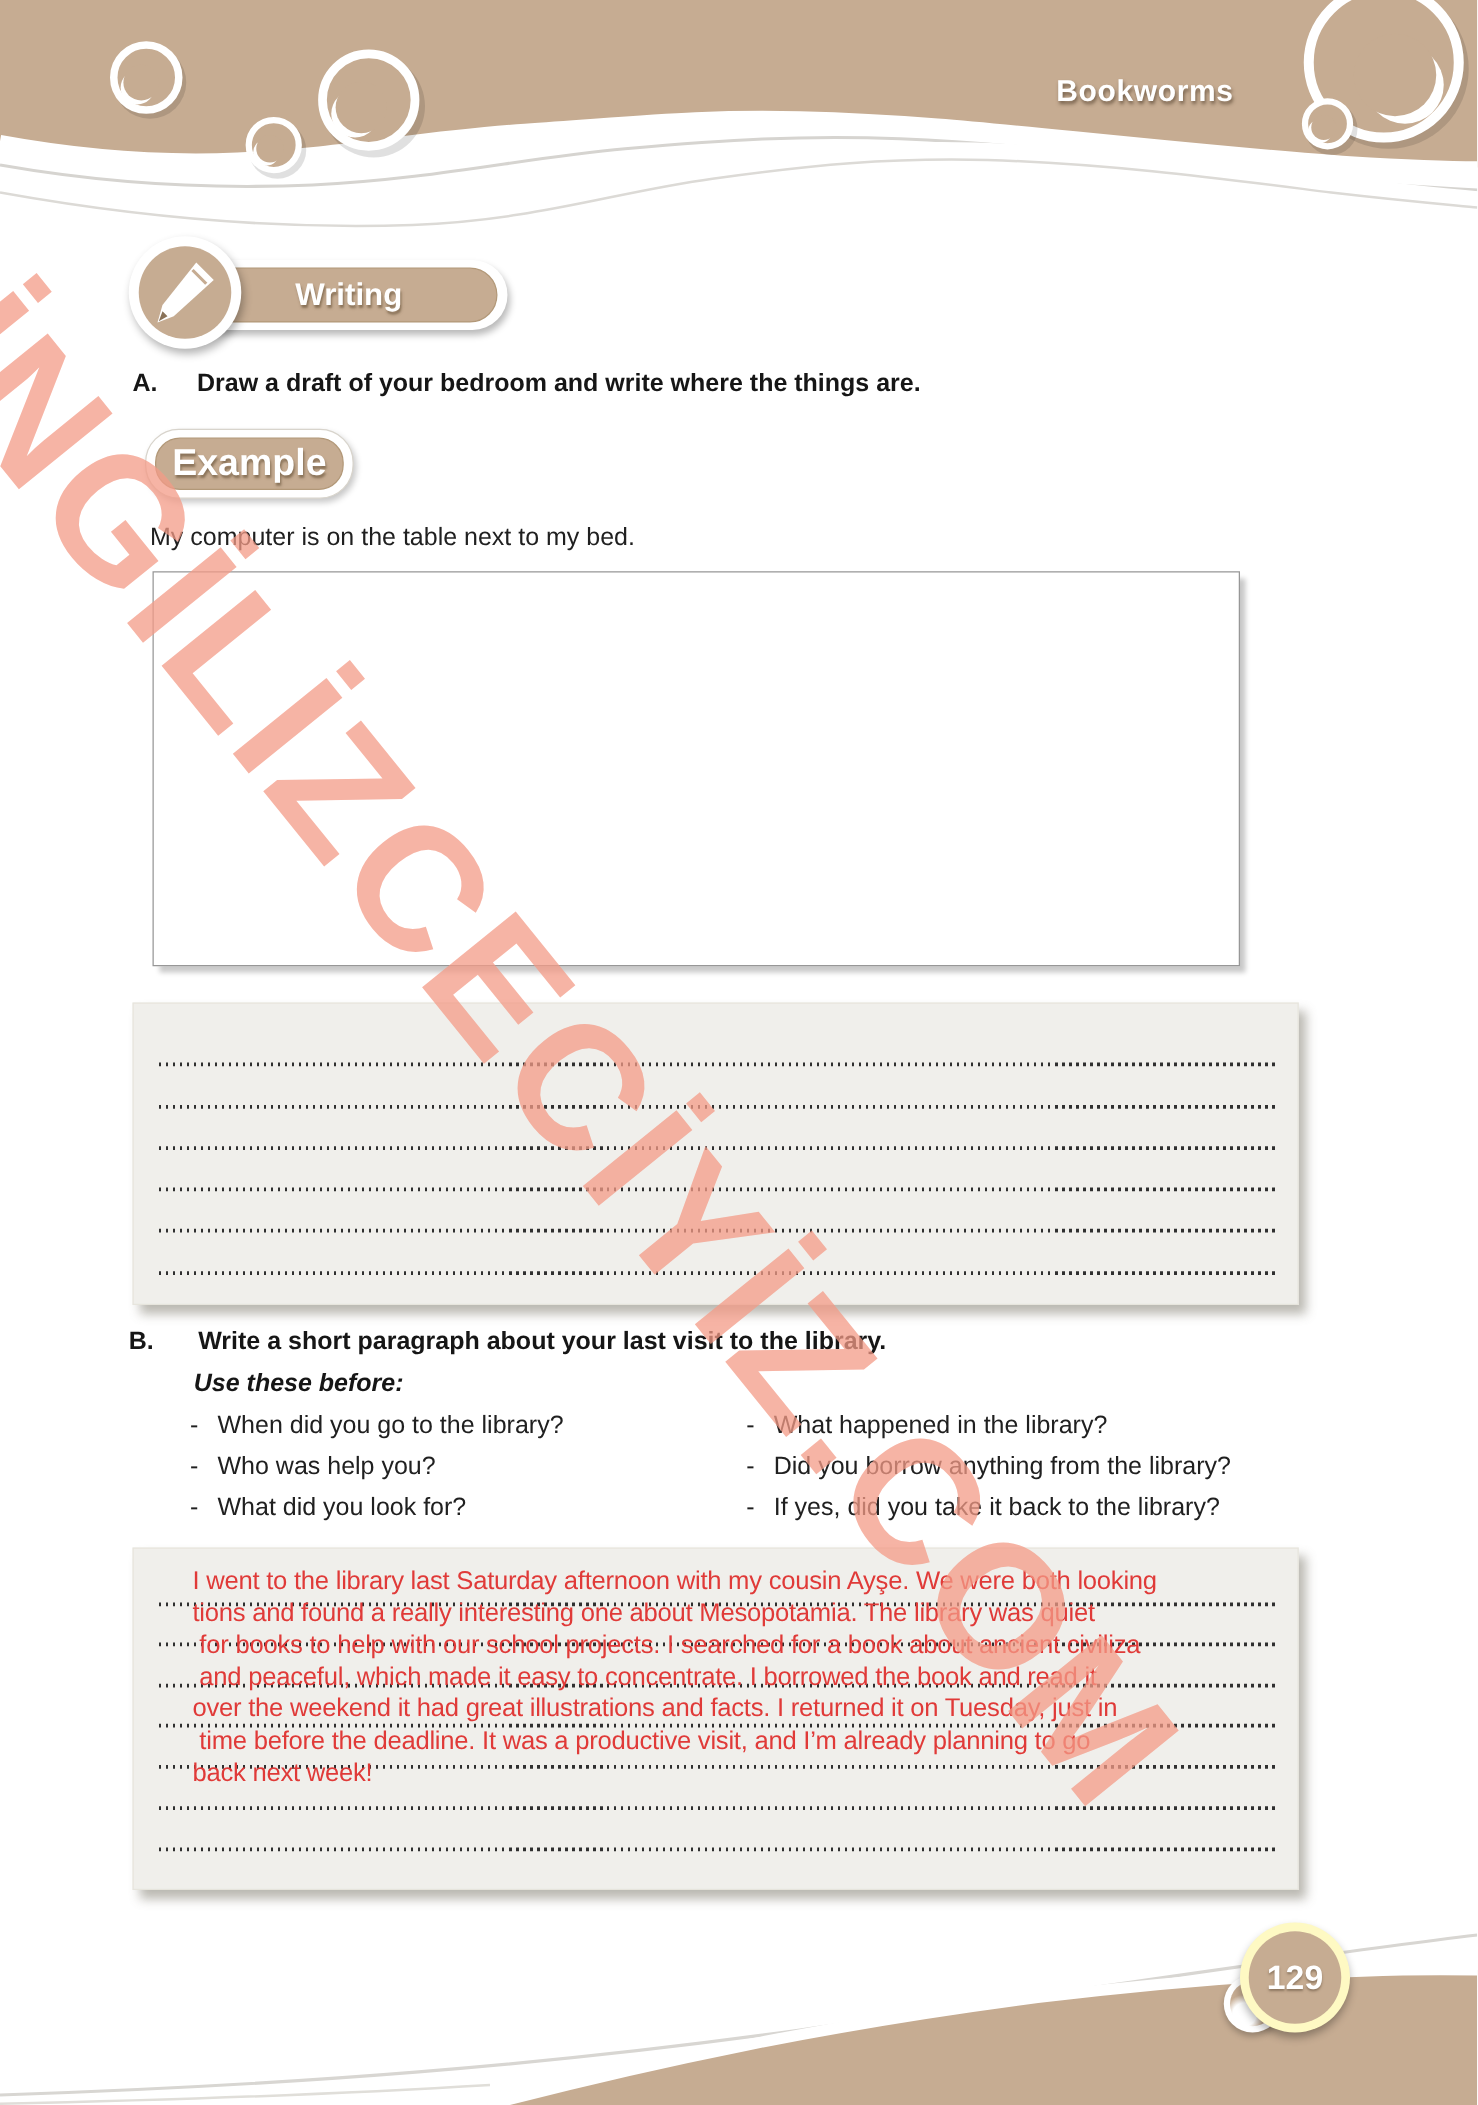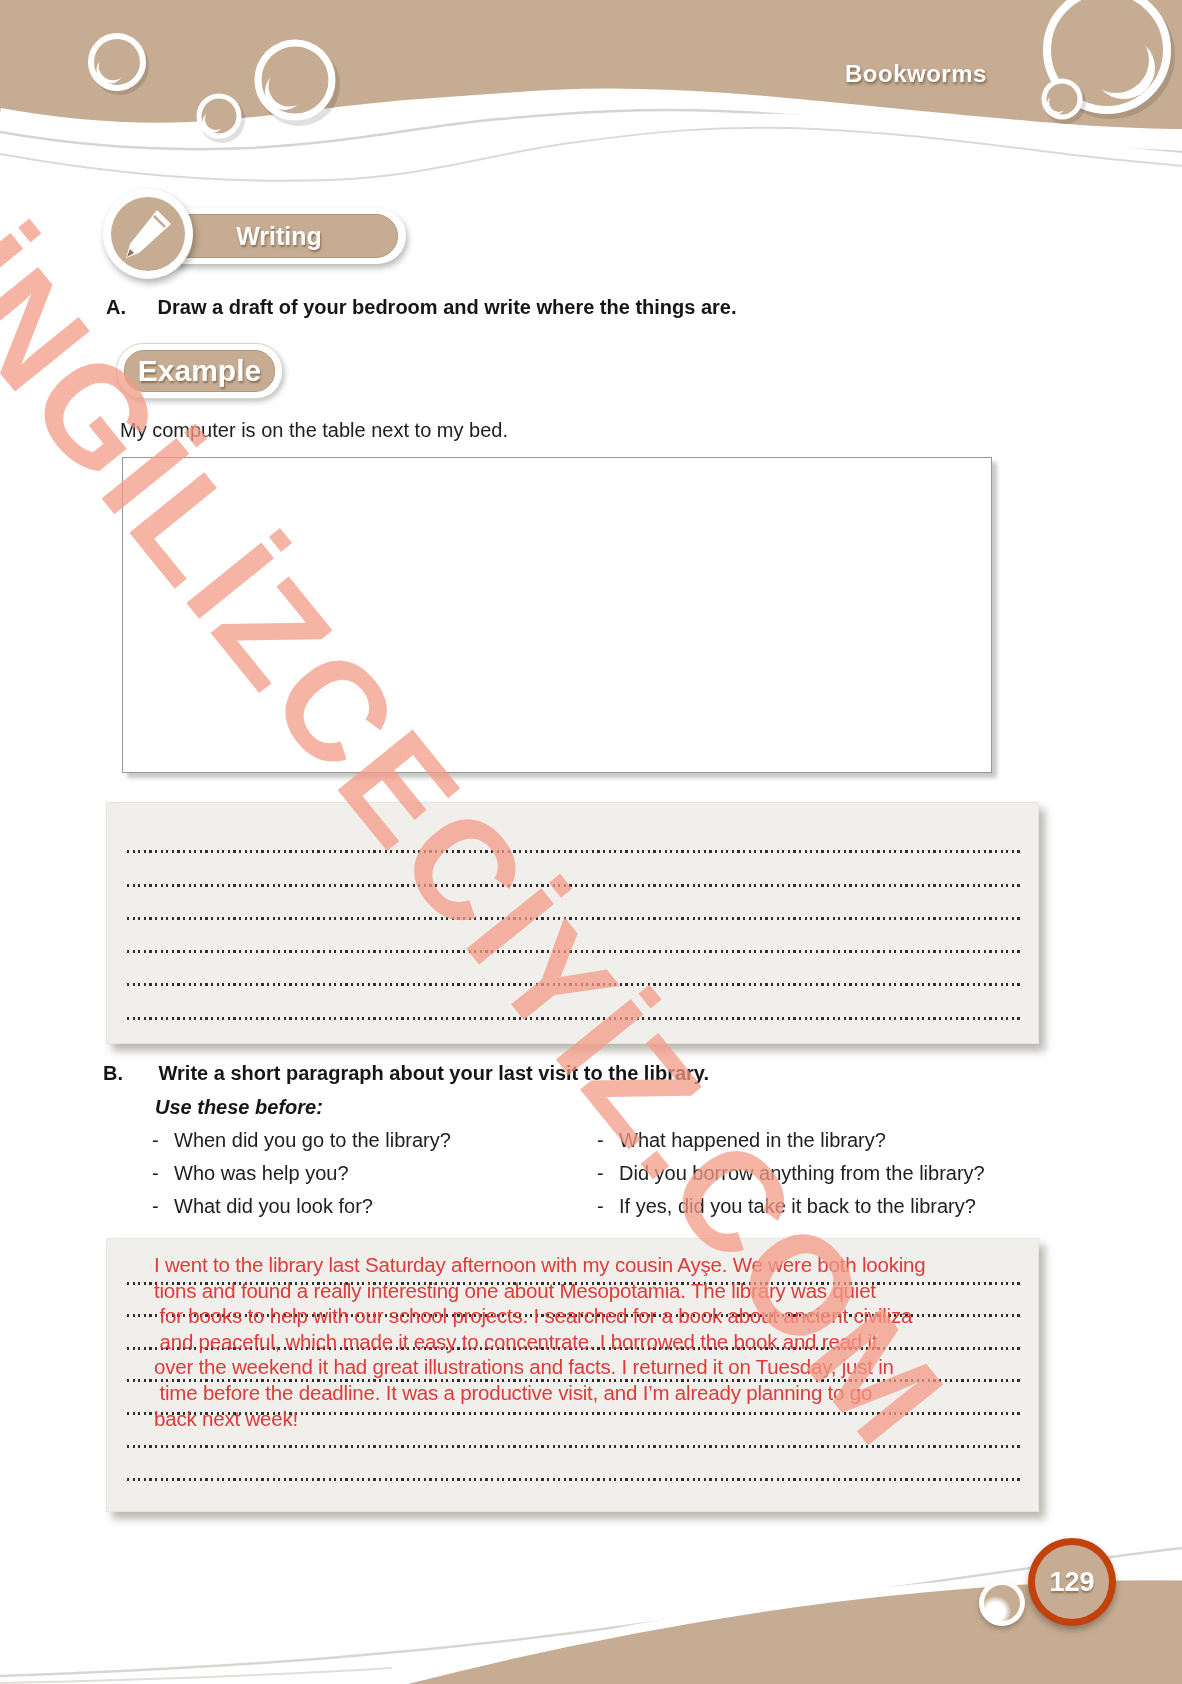--- a/index.html
+++ b/index.html
@@ -53,21 +53,21 @@
   
   .answer{position:absolute;left:126px;top:1252px;z-index:3;}
   .answer div{font-size:20.5px;line-height:25.6px;color:#e03a38;white-space:pre;letter-spacing:-0.2px;margin-left:28px;}
 
   
   .watermark{position:absolute;left:30px;top:205px;transform:rotate(51deg);transform-origin:0 0;
              font-size:140px;font-weight:bold;letter-spacing:5px;color:#f49b87;opacity:.75;
              white-space:nowrap;z-index:40;pointer-events:none;}
 
   
-  .pbadge{position:absolute;left:1028px;top:1538px;width:88px;height:88px;background:#c2410c;border-radius:50%;
+  .pbadge{position:absolute;left:992px;top:1538px;width:88px;height:88px;background:#fef9c3;border-radius:50%;
           box-shadow:0 4px 7px rgba(0,0,0,.3);z-index:6;}
   .pbadge-in{position:absolute;left:7px;top:7px;width:74px;height:74px;background:#c6ac92;border-radius:50%;
              display:flex;align-items:center;justify-content:center;}
   .pbadge-in span{font-size:27px;font-weight:bold;color:#ffffff;text-shadow:0 2px 2px rgba(100,80,60,.6);}
   .bbubble{position:absolute;left:979px;top:1580px;width:46px;height:46px;background:#ffffff;border-radius:50%;
            box-shadow:0 3px 5px rgba(0,0,0,.25);z-index:5;}
   .bbubble-in{position:absolute;left:5px;top:5px;width:36px;height:36px;border-radius:50%;
               background:radial-gradient(circle at 32% 74%, #ffffff 0 26%, rgba(255,255,255,0) 44%),#c6ac92;}
 </style>
 </head>

